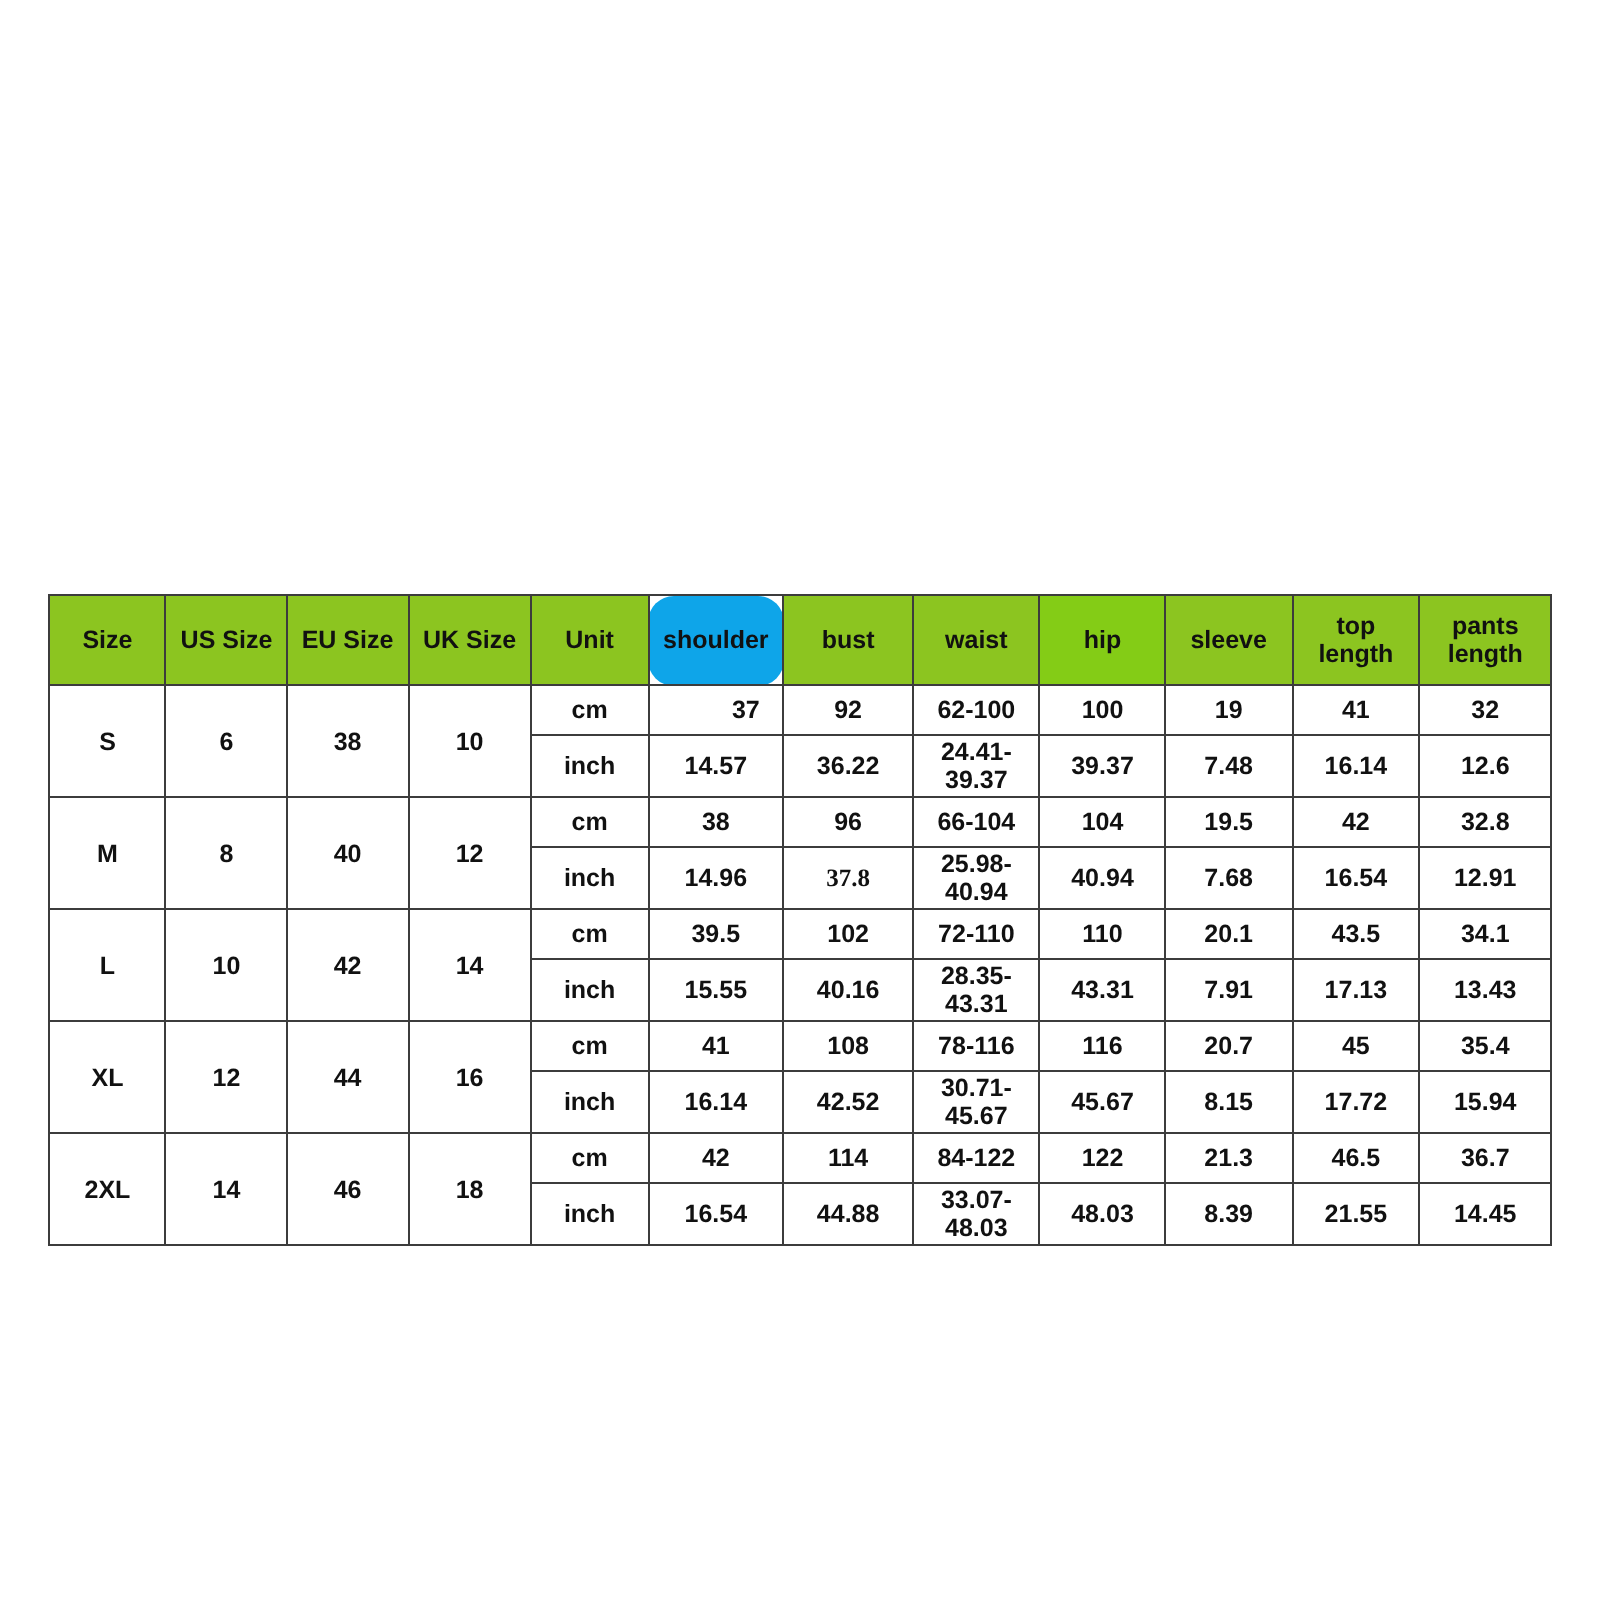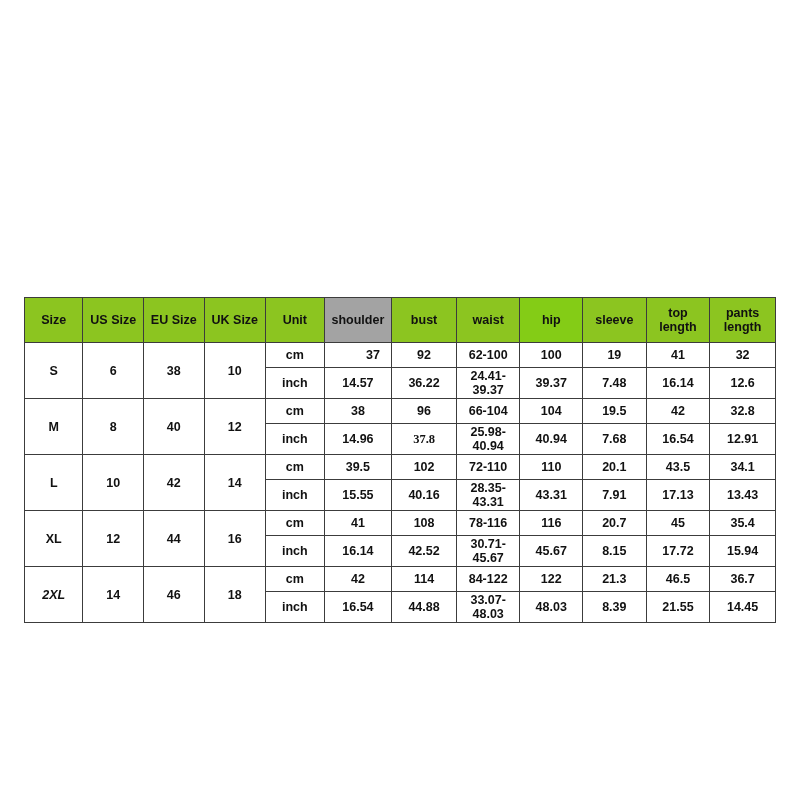--- a/index.html
+++ b/index.html
@@ -107,21 +107,21 @@
         <col class="c-toplen">
         <col class="c-pantslen">
     </colgroup>
     <thead>
       <tr>
         <th style="background: rgb(140, 197, 32); border-color: rgb(60, 60, 60);">Size</th>
         <th style="background: rgb(140, 197, 32); border-color: rgb(60, 60, 60);">US Size</th>
         <th style="background: rgb(140, 197, 32); border-color: rgb(60, 60, 60);">EU Size</th>
         <th style="background: rgb(140, 197, 32); border-color: rgb(60, 60, 60);">UK Size</th>
         <th style="background: rgb(140, 197, 32); border-color: rgb(60, 60, 60);">Unit</th>
-        <th style="background: #a3a3a3; border-color: rgb(60, 60, 60);">shoulder</th>
+        <th style="background: #0ea5e9; border-color: rgb(60, 60, 60); border-radius: 13px;">shoulder</th>
         <th style="background: rgb(140, 197, 32); border-color: rgb(60, 60, 60);">bust</th>
         <th style="background: rgb(140, 197, 32); border-color: rgb(60, 60, 60);">waist</th>
         <th style="background: #84cc16; border-color: rgb(60, 60, 60);">hip</th>
         <th style="background: rgb(140, 197, 32); border-color: rgb(60, 60, 60);">sleeve</th>
         <th style="background: rgb(140, 197, 32); border-color: rgb(60, 60, 60);">top length</th>
         <th style="background: rgb(140, 197, 32); border-color: rgb(60, 60, 60);">pants length</th>
       </tr>
     </thead>
     <tbody>
         <tr class="row-cm">
@@ -214,21 +214,21 @@
           <td class="unit-cell" style="border-color: rgb(60, 60, 60);">inch</td>
           <td style="border-color: rgb(60, 60, 60);">16.14</td>
           <td style="border-color: rgb(60, 60, 60);">42.52</td>
           <td style="border-color: rgb(60, 60, 60);">30.71-45.67</td>
           <td style="border-color: rgb(60, 60, 60);">45.67</td>
           <td style="border-color: rgb(60, 60, 60);">8.15</td>
           <td style="border-color: rgb(60, 60, 60);">17.72</td>
           <td style="border-color: rgb(60, 60, 60);">15.94</td>
         </tr>
         <tr class="row-cm">
-          <td class="size-cell" rowspan="2" style="border-color: rgb(60, 60, 60); font-style: italic;">2XL</td>
+          <td class="size-cell" rowspan="2" style="border-color: rgb(60, 60, 60);">2XL</td>
           <td class="us-cell" rowspan="2" style="border-color: rgb(60, 60, 60);">14</td>
           <td class="eu-cell" rowspan="2" style="border-color: rgb(60, 60, 60);">46</td>
           <td class="uk-cell" rowspan="2" style="border-color: rgb(60, 60, 60);">18</td>
           <td class="unit-cell" style="border-color: rgb(60, 60, 60);">cm</td>
           <td style="border-color: rgb(60, 60, 60);">42</td>
           <td style="border-color: rgb(60, 60, 60);">114</td>
           <td style="border-color: rgb(60, 60, 60);">84-122</td>
           <td style="border-color: rgb(60, 60, 60);">122</td>
           <td style="border-color: rgb(60, 60, 60);">21.3</td>
           <td style="border-color: rgb(60, 60, 60);">46.5</td>

